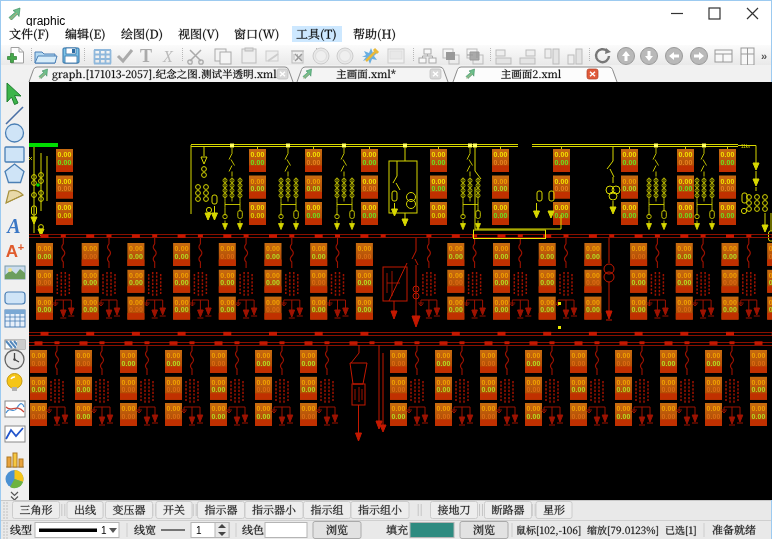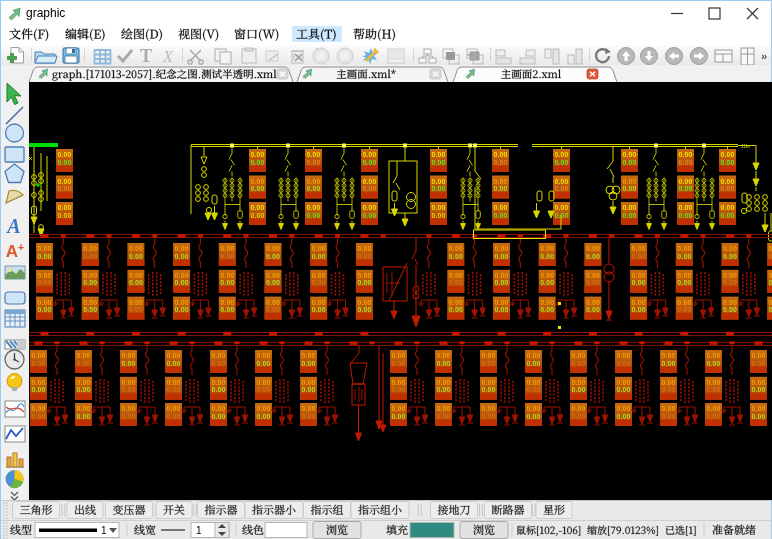--- a/index.html
+++ b/index.html
@@ -4,21 +4,21 @@
 html,body{width:772px;height:539px;overflow:hidden;background:#000;font-family:"Liberation Sans",sans-serif}
 #win{position:absolute;left:0;top:0;width:772px;height:539px;background:#f0f0f0;border:1px solid #9ccaf0}
 .abs{position:absolute}
 </style></head><body>
 <div id="win">
     <div class="abs" style="left:0;top:0;width:770px;height:25px;background:#ffffff"></div>
     <svg class="abs" style="left:7px;top:6px" width="14" height="13" viewBox="0 0 14 13">
 <path d="M12 1 L5 3.5 L7.5 5 L1 10.5 L3.5 13 L9.5 7 L11 9.5 Z" fill="#6cbf8a" stroke="#3f8f63" stroke-width="0.7"></path>
 <path d="M2 12.5 L9 6" stroke="#b9a97e" stroke-width="1"></path>
     </svg>
-    <div class="abs" style="left:25px;top:5px;font-size:12px;color:#000">graphic</div>
+    <div class="abs" style="left:25px;top:13px;font-size:12px;color:#000">graphic</div>
     <svg class="abs" style="left:660px;top:0" width="110" height="25" viewBox="0 0 110 25">
 <line x1="10" y1="12.5" x2="22" y2="12.5" stroke="#333" stroke-width="1.2"></line>
 <rect x="48" y="7" width="11" height="11" fill="none" stroke="#333" stroke-width="1.2"></rect>
 <path d="M86 7 L97 18 M97 7 L86 18" stroke="#333" stroke-width="1.2"></path>
     </svg>
     <div class="abs" style="left:0;top:25px;width:770px;height:19px;background:#ffffff"></div>
     <div class="abs" style="left:291px;top:25px;width:50px;height:16px;background:#cde8ff"></div>
     <svg class="abs" style="left:0;top:25px" width="770" height="19" viewBox="0 0 770 19">
       <g transform="translate(8.0,12.5)" fill="#000000" stroke="#000000" stroke-width="0.22">
         <path transform="translate(0.0,0)" d="M4.9 -10.0 4.8 -9.9C5.4 -9.4 6.1 -8.6 6.3 -7.8C7.2 -7.3 7.8 -9.1 4.9 -10.0ZM8.4 -7.1C8.0 -5.4 7.2 -3.9 6.1 -2.6C4.8 -3.8 3.8 -5.2 3.3 -7.1ZM10.4 -8.2 9.7 -7.4H0.6L0.7 -7.1H3.0C3.5 -5.0 4.4 -3.4 5.6 -2.1C4.3 -0.9 2.6 0.1 0.5 0.8L0.6 1.0C2.9 0.4 4.7 -0.5 6.0 -1.6C7.3 -0.5 8.8 0.4 10.7 0.9C10.8 0.5 11.2 0.3 11.6 0.3L11.6 0.1C9.7 -0.3 8.0 -1.1 6.6 -2.2C8.0 -3.5 8.9 -5.1 9.4 -7.1H11.2C11.3 -7.1 11.4 -7.1 11.5 -7.3C11.1 -7.7 10.4 -8.2 10.4 -8.2Z"></path>

